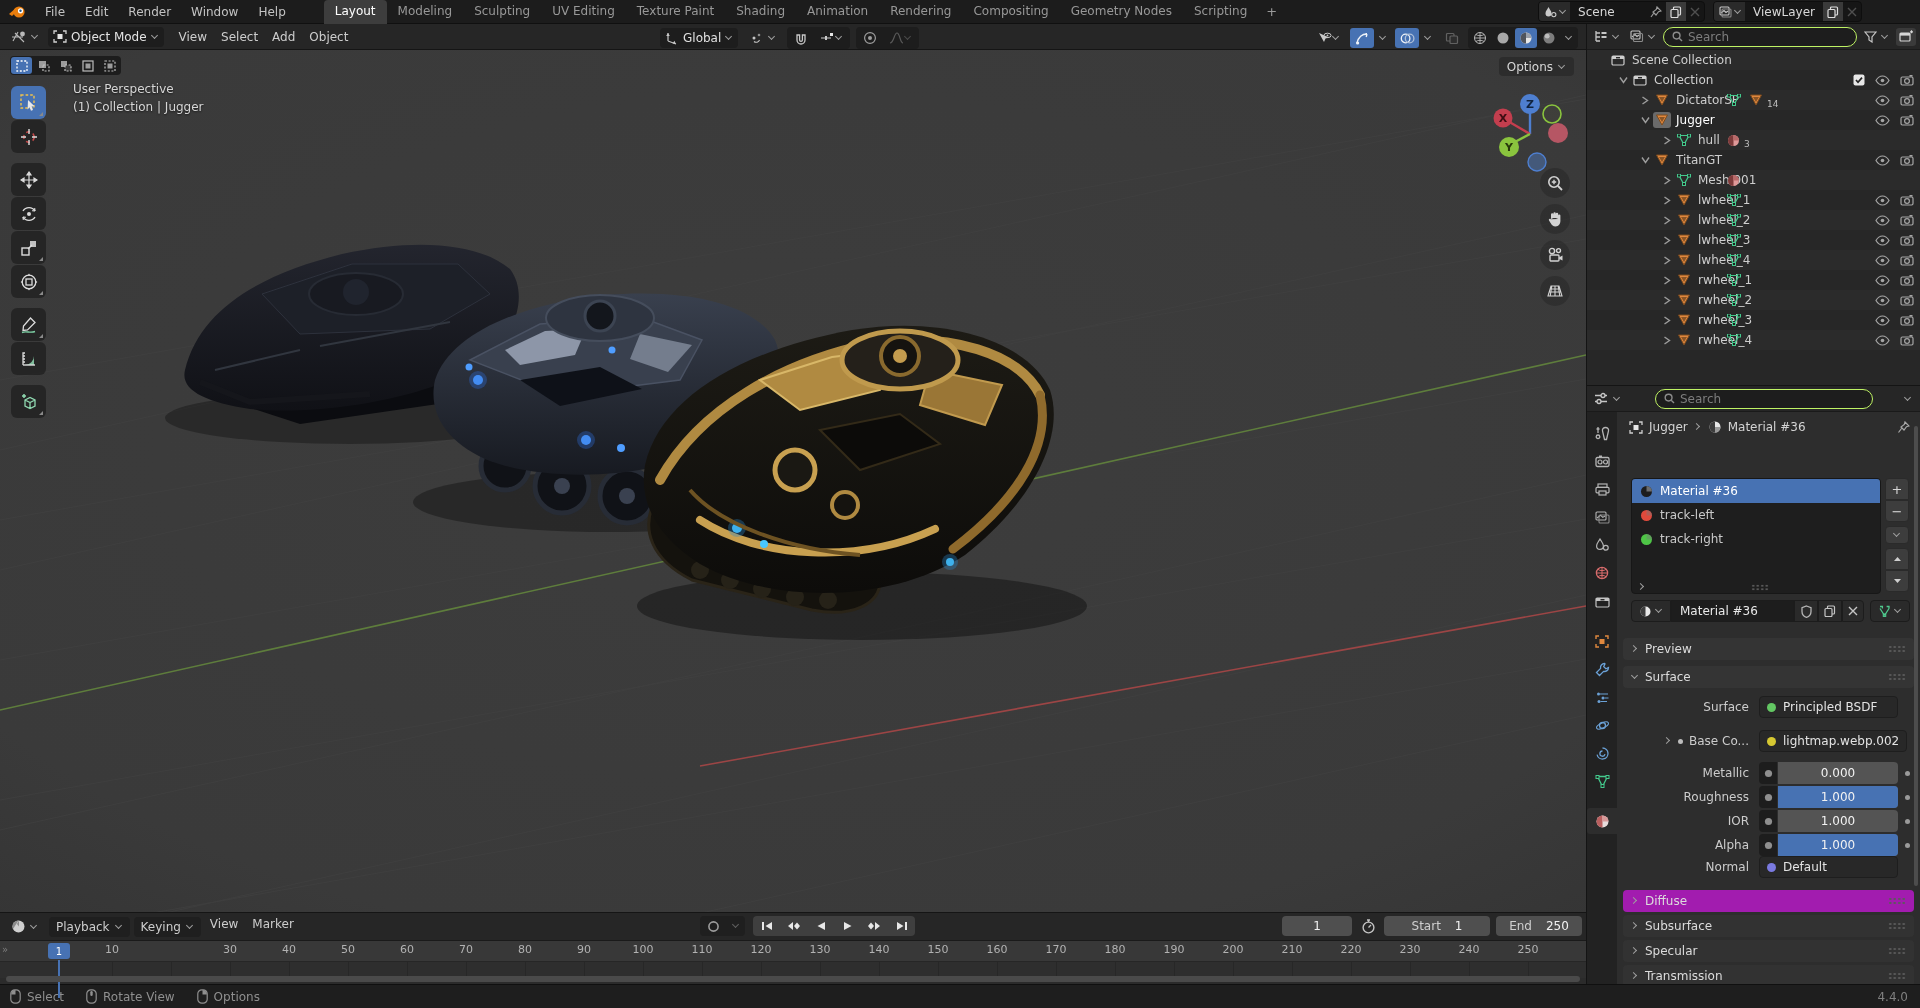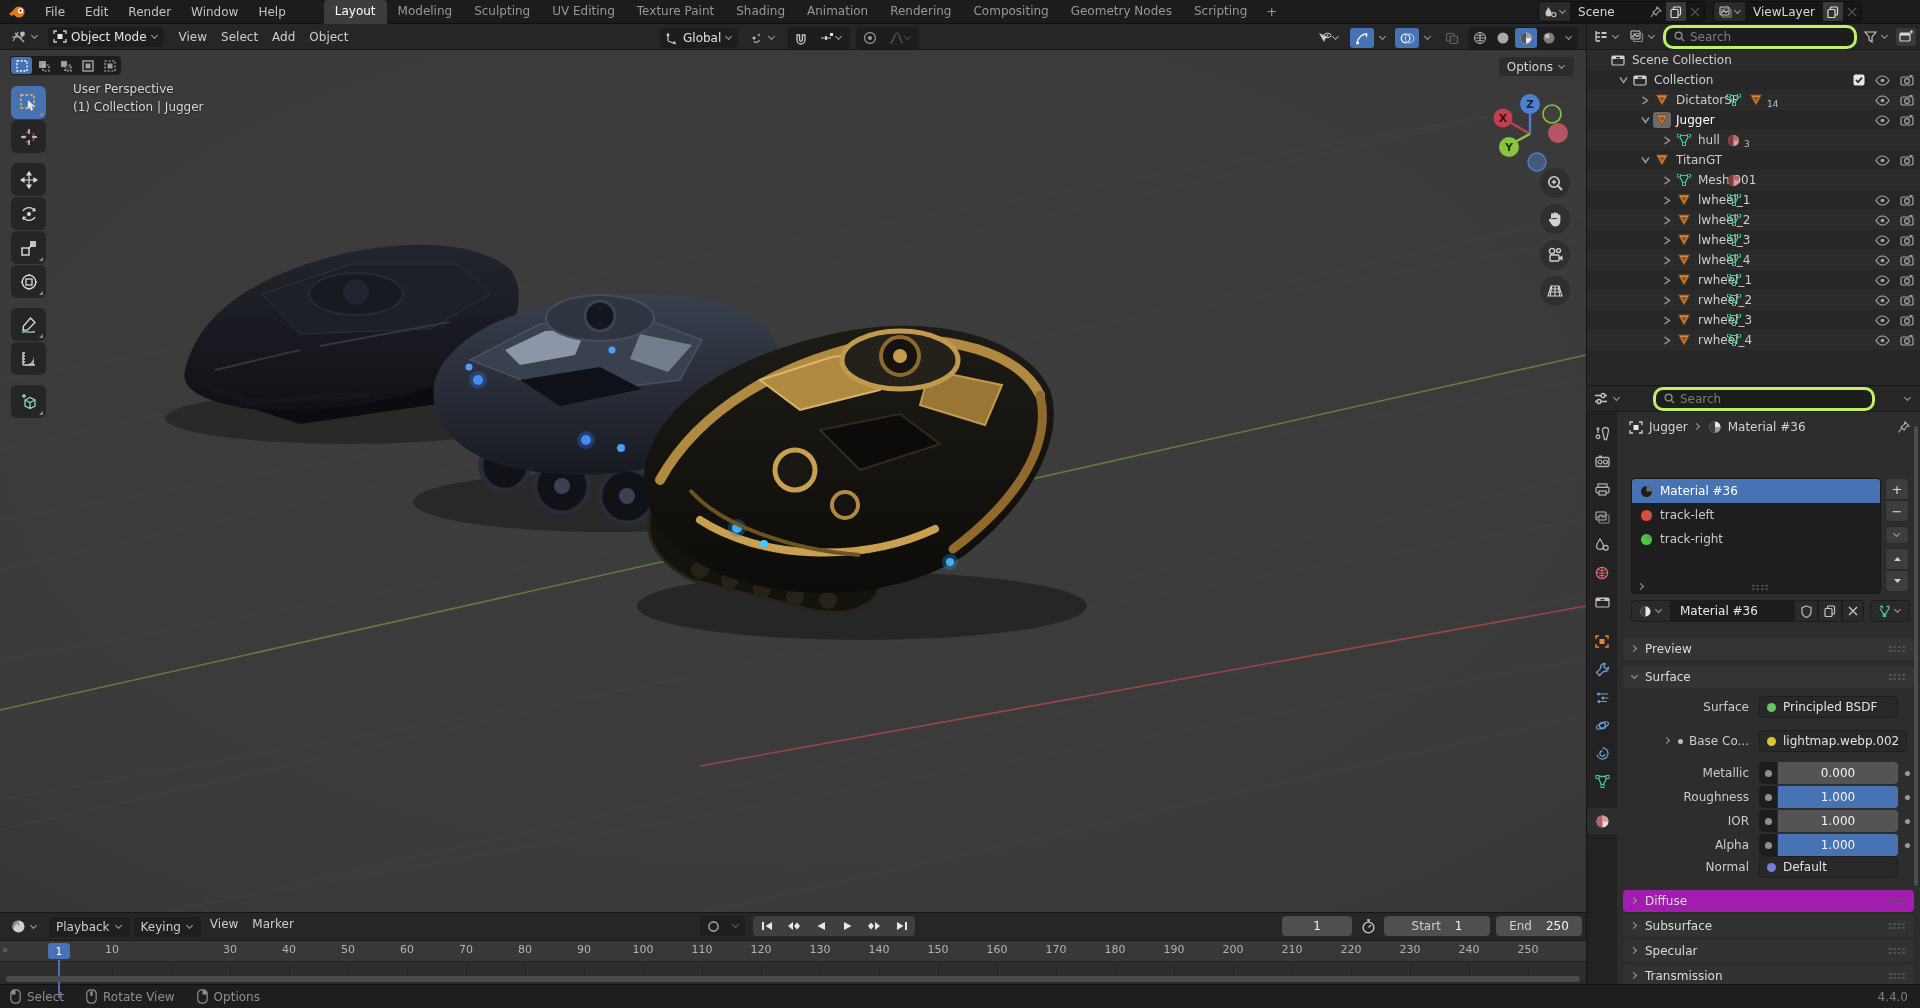--- a/index.html
+++ b/index.html
@@ -73,21 +73,21 @@
   .gridline{position:absolute;top:0;width:1px;height:16px;background:#272727;}
   #playhead-badge{position:absolute;top:2px;width:22px;height:16px;background:#4772b3;border-radius:3px;color:#fff;
                   display:flex;align-items:center;justify-content:center;font-size:10px;transform:translateX(-50%);}
   #playhead-line{position:absolute;top:18px;width:2px;height:38px;background:#4772b3;transform:translateX(-50%);}
   #tl-scroll{position:absolute;left:6px;right:6px;bottom:2px;height:6px;border-radius:3px;background:#4a4a4a;}
 
   
   #outliner{position:absolute;left:1586px;top:24px;width:334px;height:362px;background:#272727;box-sizing:border-box;
             border-left:1px solid #141414;border-bottom:1px solid #141414;}
   .panel-hdr{height:26px;background:#262626;display:flex;align-items:center;gap:4px;padding:0 4px;border-bottom:1px solid #1a1a1a;box-sizing:border-box;}
-  .search{flex:1;display:flex;align-items:center;gap:5px;background:#1d1d1d;border:3px solid #bef264;border-radius:10px;height:18px;padding:0 8px;color:#7d7d7d;}
+  .search{flex:1;display:flex;align-items:center;gap:5px;background:#1d1d1d;border:1px solid #bef264;border-radius:10px;height:18px;padding:0 8px;color:#7d7d7d;}
   #outliner-rows{position:relative;}
   .ol-row{height:20px;display:flex;align-items:center;position:relative;}
   .ol-row:nth-child(odd){background:#2b2b2b;}
   .ol-label{margin-left:5px;color:#cecece;white-space:nowrap;}
   .ol-label.active{color:#ffffff;}
   .ol-arrow{width:16px;display:flex;justify-content:center;}
   .ol-badges{position:absolute;left:140px;display:flex;align-items:center;gap:8px;}
   .badge-count{font-size:9px;color:#bdbdbd;margin-left:-4px;margin-top:7px;}
   .ol-right{position:absolute;right:6px;display:flex;gap:10px;align-items:center;}
   .icon-wrap{display:flex;align-items:center;justify-content:center;}

